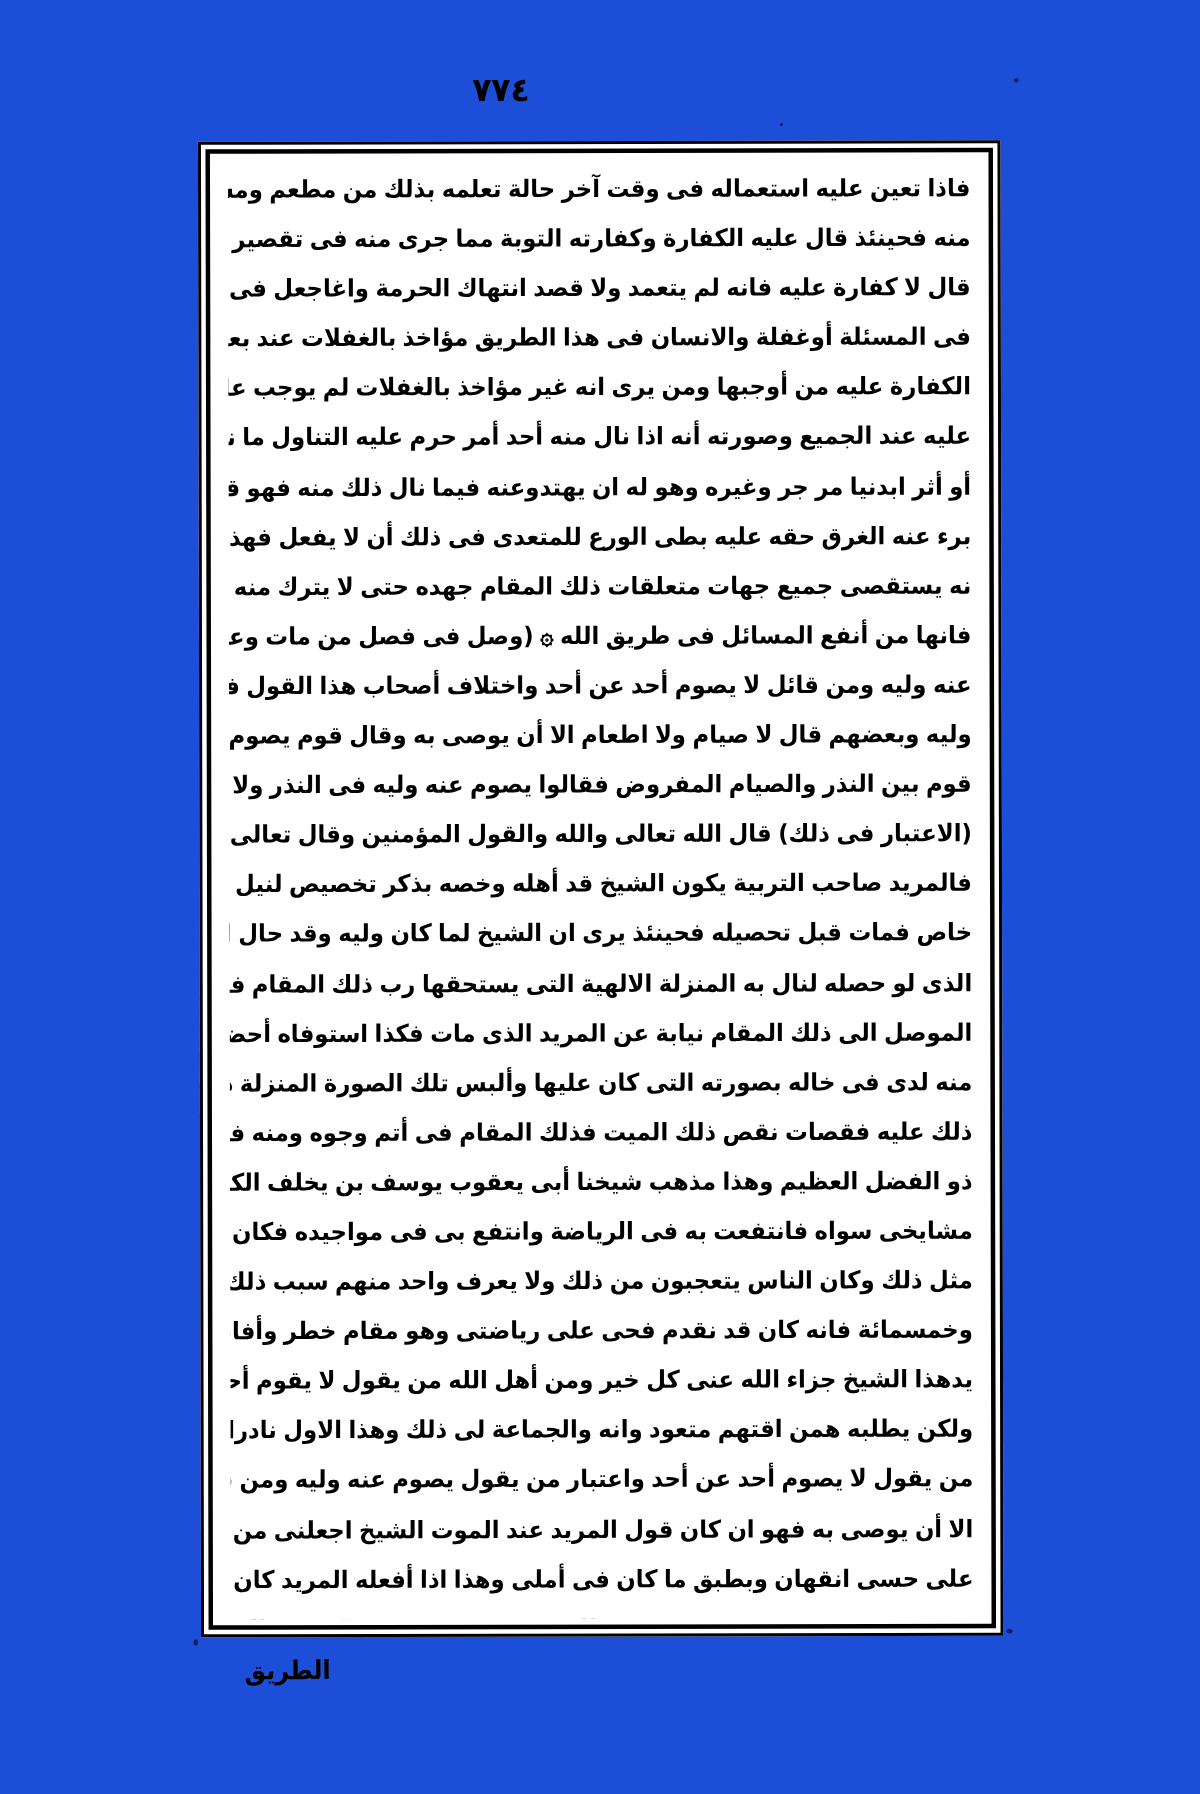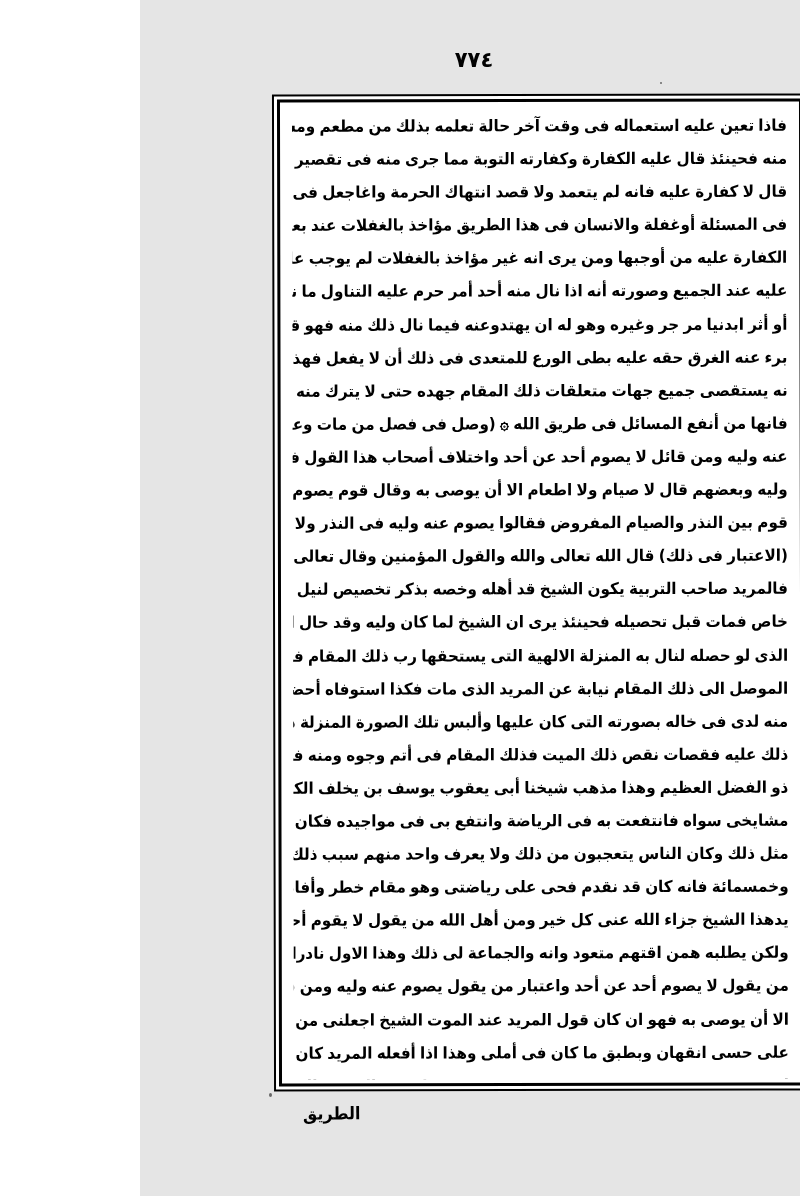--- a/index.html
+++ b/index.html
@@ -4,23 +4,23 @@
 <title>Scanned Arabic Manuscript Page</title>
 <style>
   html, body {
     margin: 0;
     padding: 0;
     background: #ffffff;
   }
 
   #page {
     position: relative;
-    width: 660px;
+    width: 800px;
     height: 1196px;
-    background: #e5e5e5;
+    background: #1d4ed8;
     overflow: hidden;
     font-family: "DejaVu Sans", sans-serif;
   }
 
   
   #folio-number {
     position: absolute;
     top: 48px;
     left: 0;
     width: 668px;

